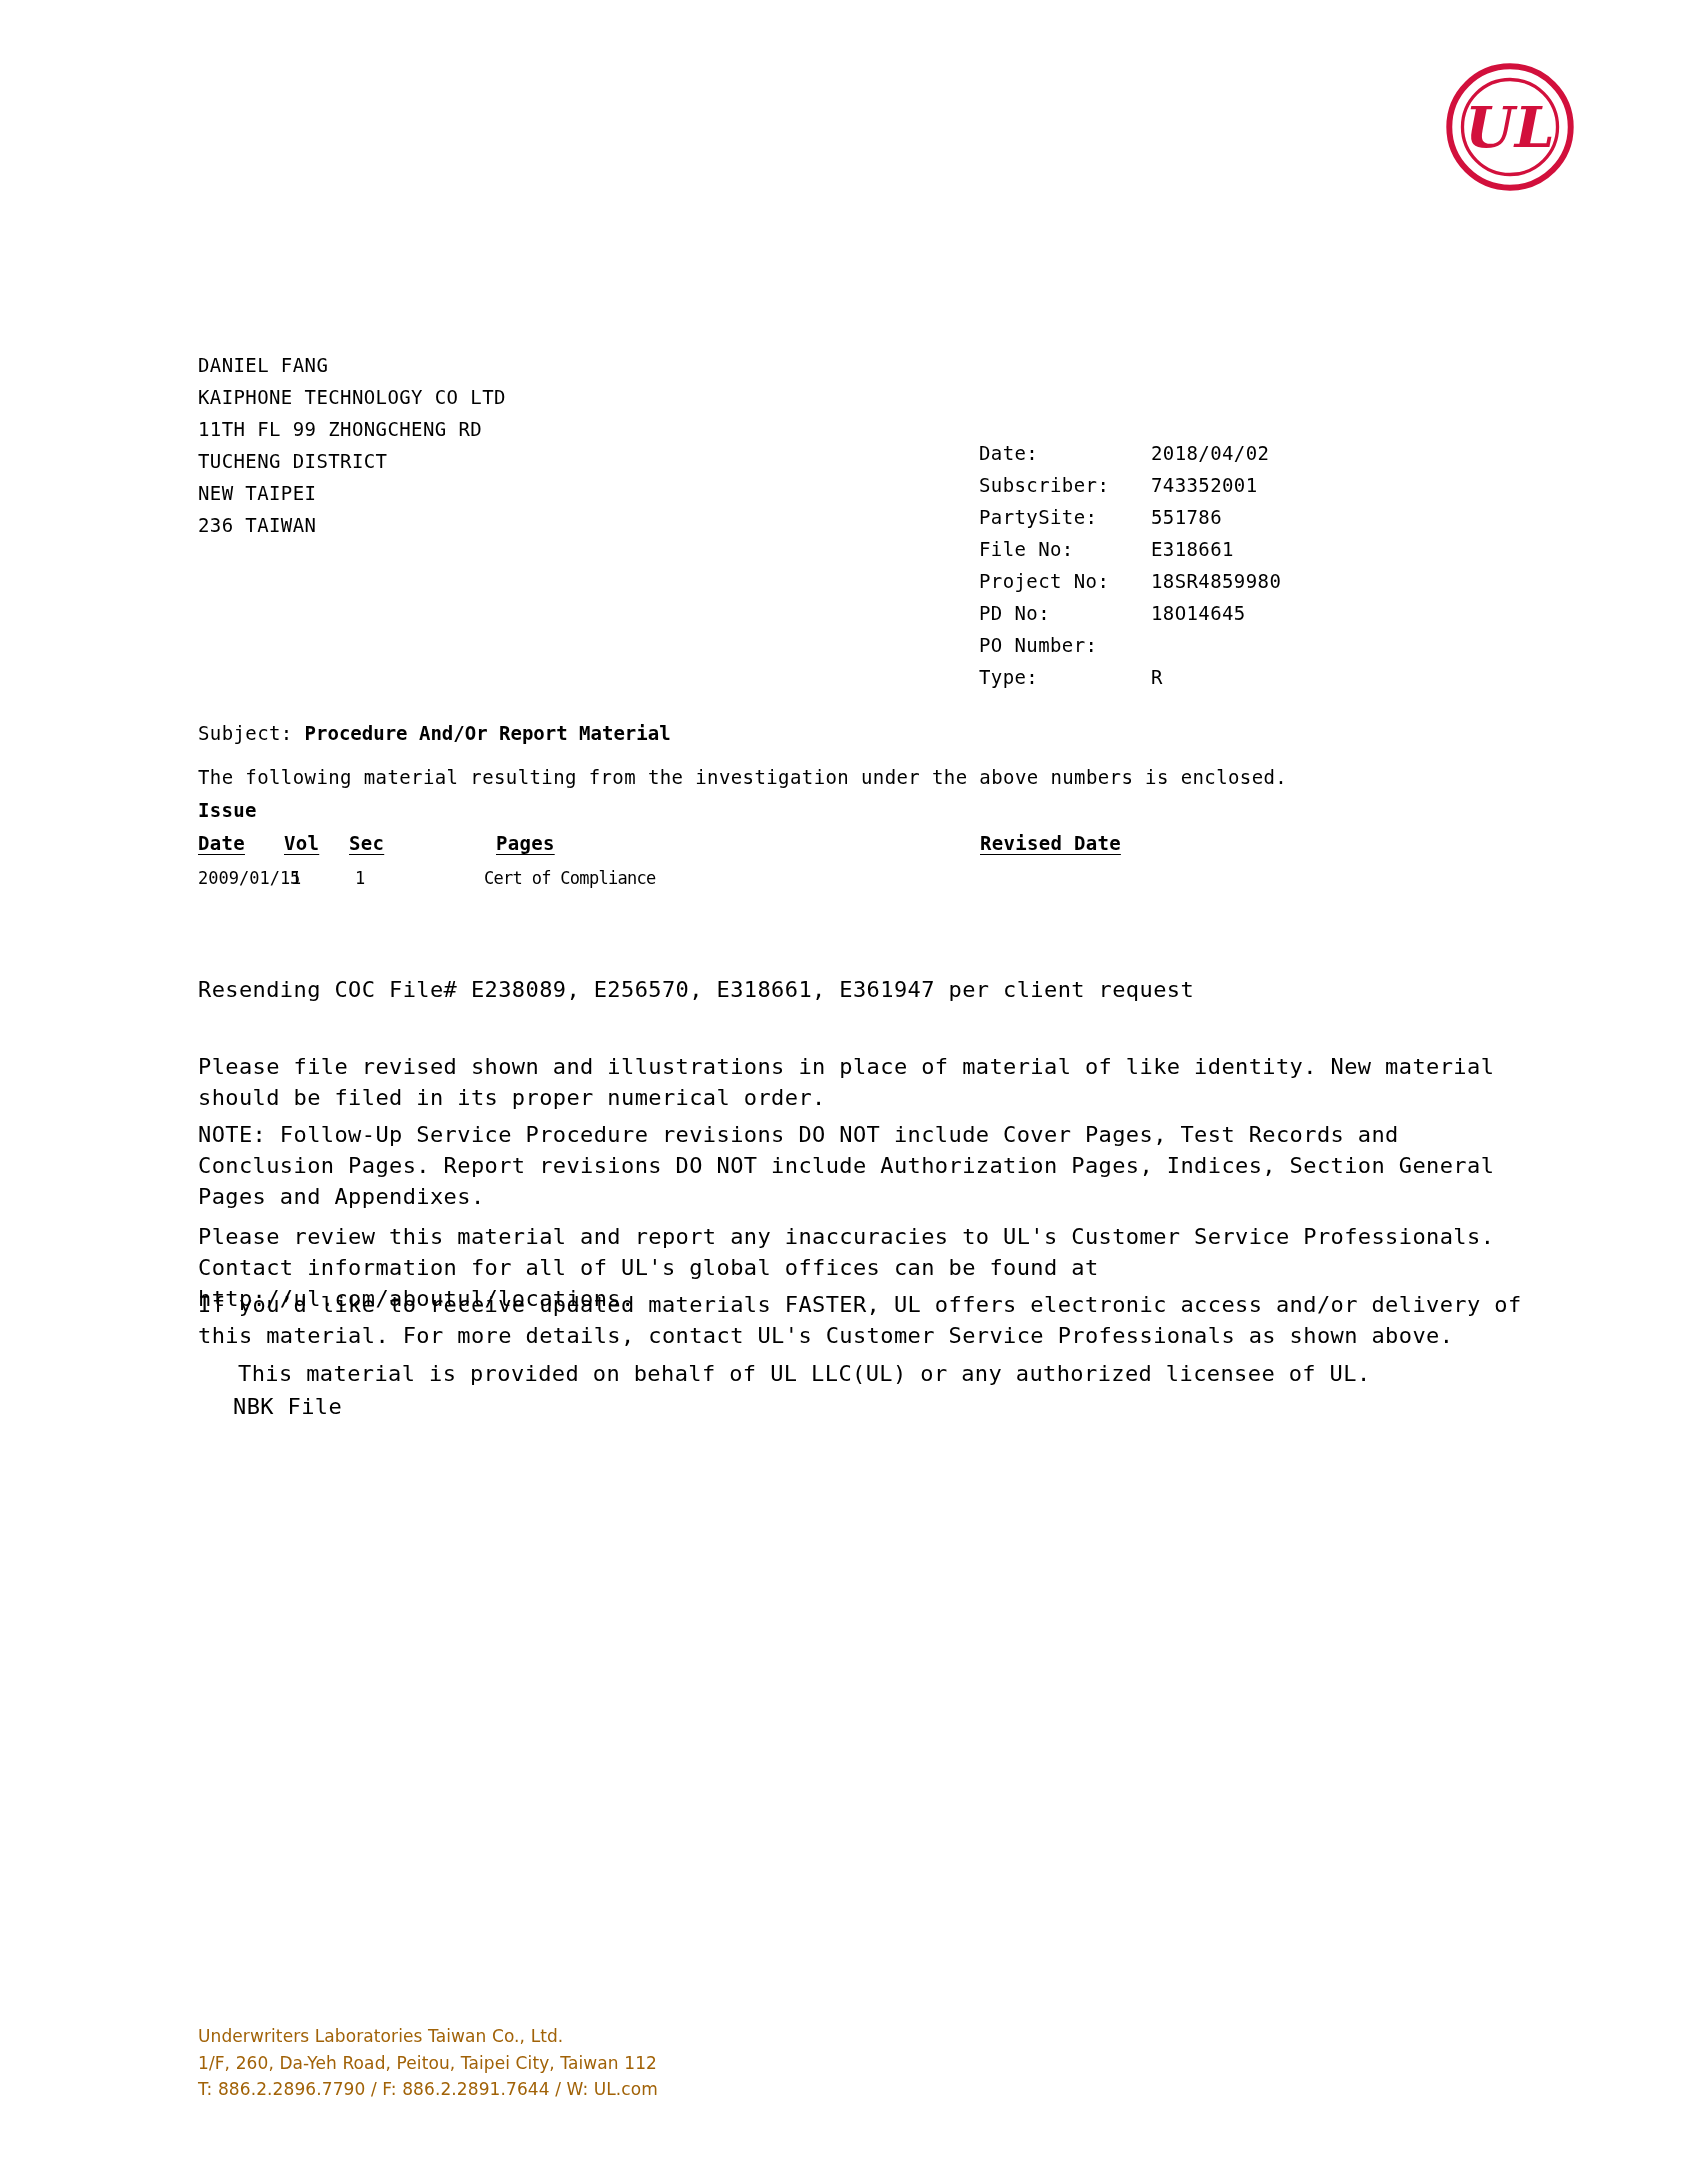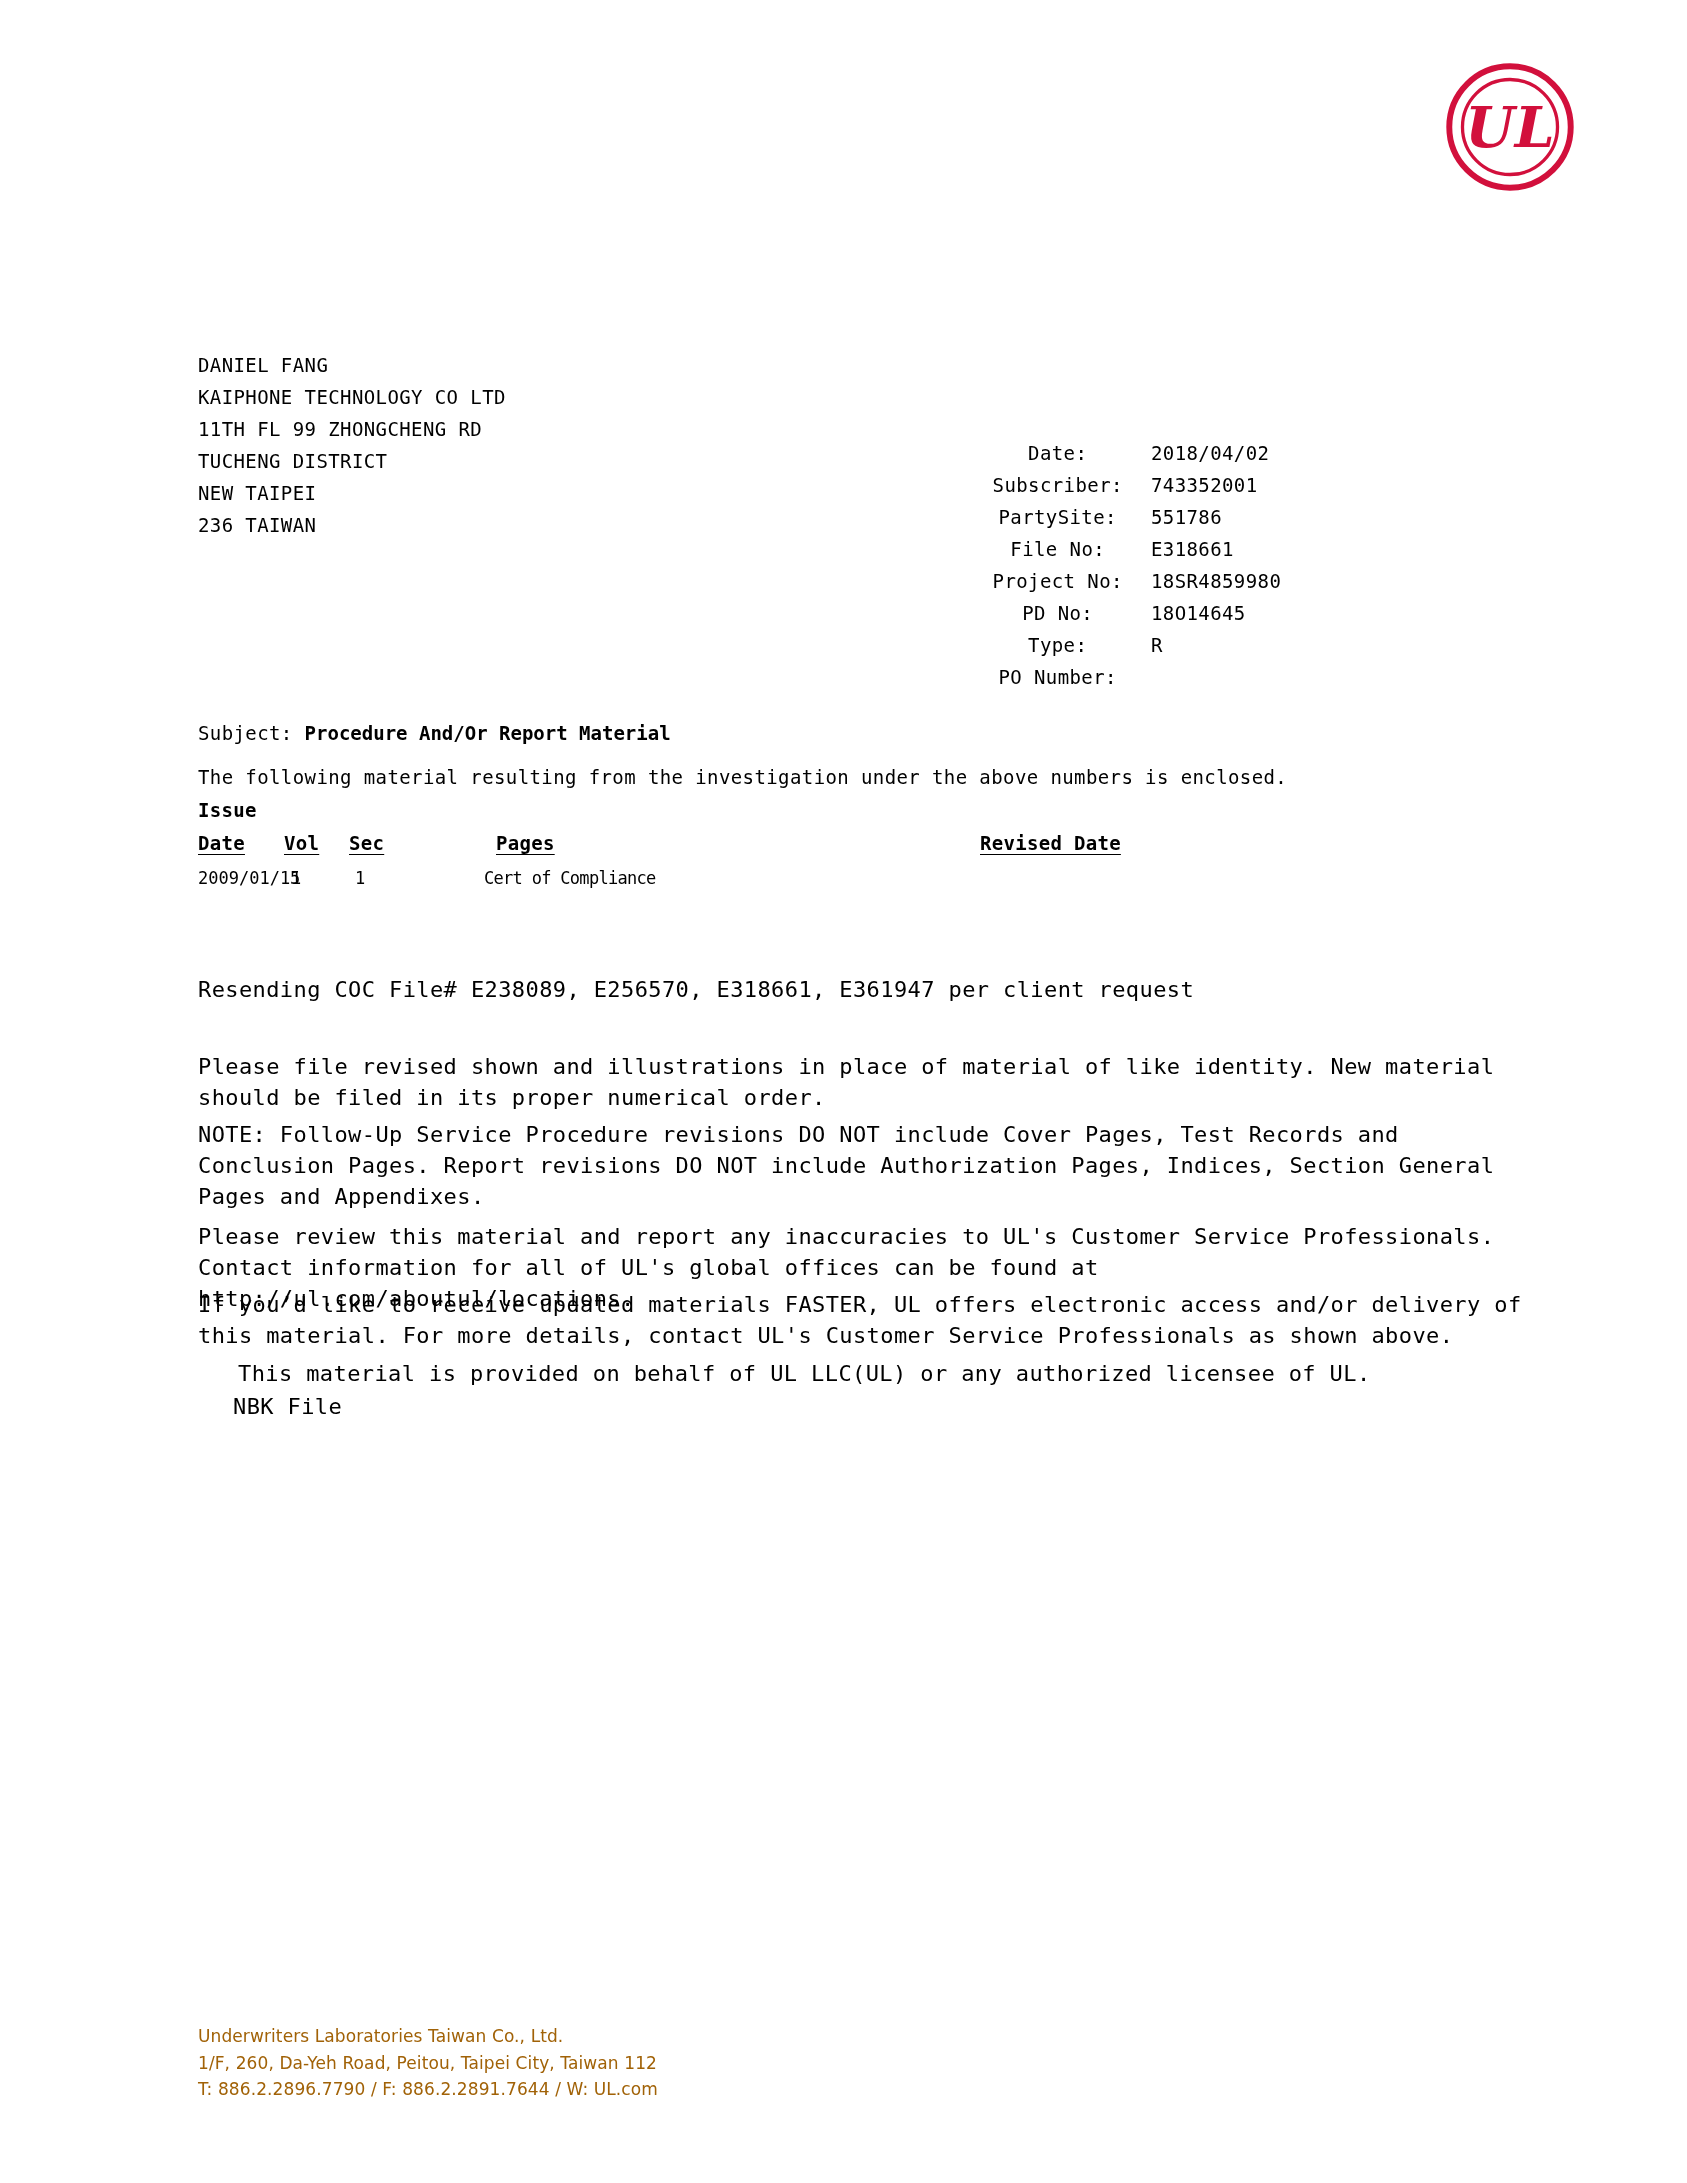--- a/index.html
+++ b/index.html
@@ -48,21 +48,21 @@
   }
   .meta-row {
     display: flex;
     font-size: 19px;
     line-height: 32px;
     letter-spacing: 0.4px;
     white-space: pre;
   }
   .meta-label {
     width: 172px;
-    text-align: center;
+    text-align: left;
     padding-right: 14.6px;
     box-sizing: border-box;
   }
   .meta-value { flex: 1; }
 
   
   .subject-row {
     position: absolute;
     top: 722px;
     left: 198px;
@@ -196,26 +196,26 @@
   </div>
   <div class="meta-row">
     <span class="meta-label">Project No:</span>
     <span class="meta-value">18SR4859980</span>
   </div>
   <div class="meta-row">
     <span class="meta-label">PD No:</span>
     <span class="meta-value">18O14645</span>
   </div>
   <div class="meta-row">
+    <span class="meta-label">PO Number:</span>
+    <span class="meta-value"></span>
+  </div>
+  <div class="meta-row">
     <span class="meta-label">Type:</span>
     <span class="meta-value">R</span>
-  </div>
-  <div class="meta-row">
-    <span class="meta-label">PO Number:</span>
-    <span class="meta-value"></span>
   </div>
 </div>
 
 <div class="subject-row"><span>Subject:</span> <span class="bold">Procedure And/Or Report Material</span></div>
 
 <div class="intro">The following material resulting from the investigation under the above numbers is enclosed.</div>
 
 <div class="issue-label">Issue</div>
 
 <div class="issue-head">

